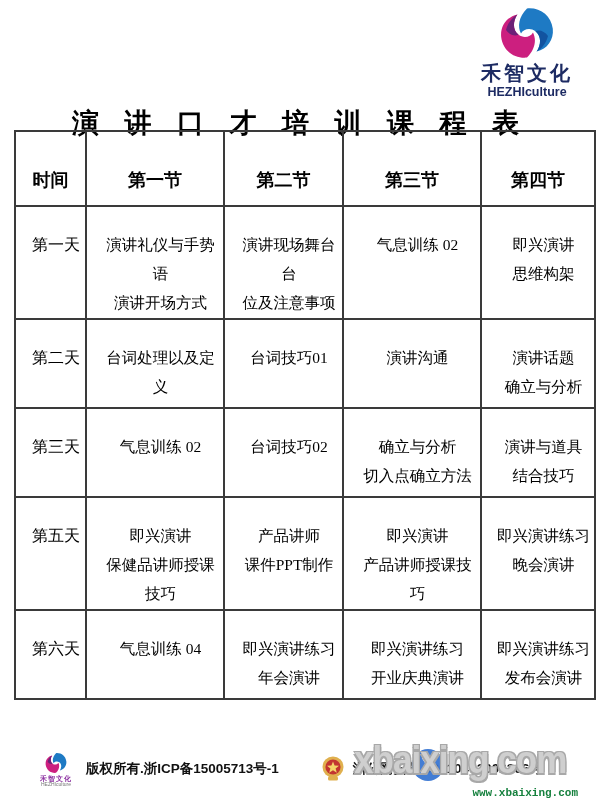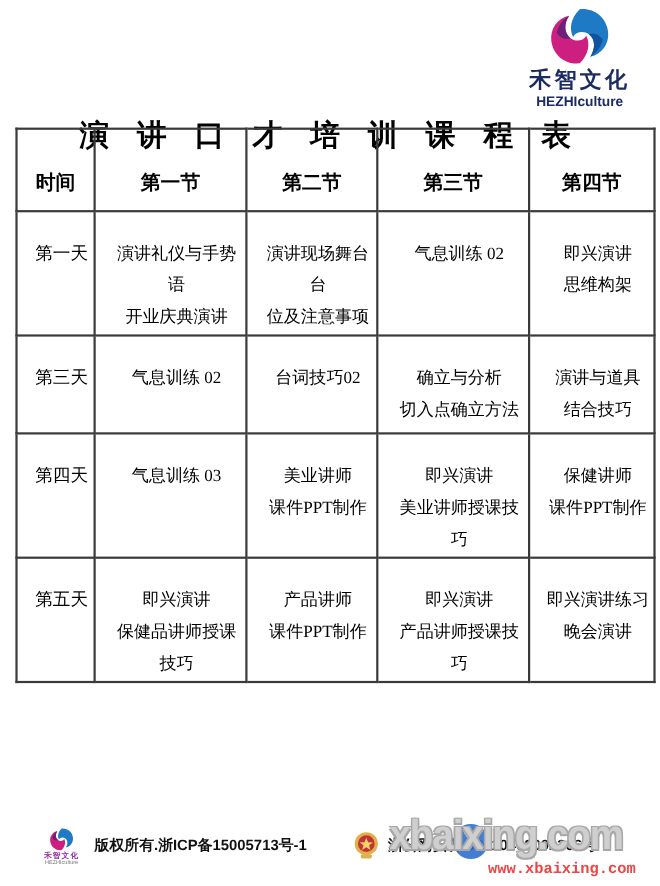--- a/index.html
+++ b/index.html
@@ -32,21 +32,21 @@
   .title-wrap { padding-top:78px; }
   .page-title {
     text-align:center;
     font-family:"Liberation Sans","DejaVu Sans",sans-serif;
     font-weight:bold; font-size:27px; letter-spacing:9px;
     color:#000; white-space:nowrap;margin-top:27px;
   }
 
   
   table.schedule {
-    position:absolute; left:14px; top:116px;
+    position:absolute; left:14px; top:130px;
     border-collapse:collapse; table-layout:fixed;
   }
   .schedule th, .schedule td {
     border:2px solid #3a3a3a;
     text-align:center;
     box-sizing:border-box;
     overflow:hidden;
   }
   .schedule th {
     height:75px; vertical-align:bottom; padding-bottom:13px;
@@ -111,21 +111,21 @@
     font-weight:bold; font-size:38px; letter-spacing:-1px;
     transform:scaleX(0.92); transform-origin:left center;
     color:rgba(255,255,255,0.45);
     text-shadow:-1.5px -1.5px 0 #a8a8a8, 1.5px -1.5px 0 #a8a8a8,
                 -1.5px  1.5px 0 #a8a8a8, 1.5px  1.5px 0 #a8a8a8;
     white-space:nowrap;
   }
   .wm-url {
     position:absolute; right:26px; bottom:0;
     font-family:"Liberation Mono","DejaVu Sans Mono",monospace;
-    font-size:14px; font-weight:bold; color:#ef4444; white-space:nowrap;
+    font-size:11px; font-weight:bold; color:#15803d; white-space:nowrap;
   }
 </style>
 </head>
 <body>
 
 <div class="brand">
   <span>
     <svg viewBox="0 0 100 90" aria-hidden="true">
       <path d="M50 4 C72 2 90 16 93 38 C95 56 84 72 66 76 C74 64 74 50 64 42 C56 36 44 38 40 46 C34 34 36 18 50 4 Z" fill="#1e7ac4"></path>
       <path d="M66 76 C74 64 74 50 64 42 C71 39 79 42 85 50 C82 62 75 71 66 76 Z" fill="#1253a0"></path>
@@ -155,56 +155,64 @@
       <th>第一节</th>
       <th>第二节</th>
       <th>第三节</th>
       <th>第四节</th>
     </tr>
   </thead>
   <tbody>
     <tr>
       <td class="day">第一天</td>
       <td>演讲礼仪与手势语
-开业庆典演讲</td>
+演讲开场方式</td>
       <td>演讲现场舞台台
 位及注意事项</td>
       <td>气息训练 02</td>
       <td>即兴演讲
 思维构架</td>
+    </tr>
+    <tr>
+      <td class="day">第二天</td>
+      <td>台词处理以及定义</td>
+      <td>台词技巧01</td>
+      <td>演讲沟通</td>
+      <td>演讲话题
+确立与分析</td>
     </tr>
     <tr>
       <td class="day">第三天</td>
       <td>气息训练 02</td>
       <td>台词技巧02</td>
       <td>确立与分析
 切入点确立方法</td>
       <td>演讲与道具
 结合技巧</td>
     </tr>
     <tr>
-      <td class="day">第四天</td>
-      <td>气息训练 03</td>
-      <td>美业讲师
-课件PPT制作</td>
-      <td>即兴演讲
-美业讲师授课技巧</td>
-      <td>保健讲师
-课件PPT制作</td>
-    </tr>
-    <tr>
       <td class="day">第五天</td>
       <td>即兴演讲
 保健品讲师授课技巧</td>
       <td>产品讲师
 课件PPT制作</td>
       <td>即兴演讲
 产品讲师授课技巧</td>
       <td>即兴演讲练习
 晚会演讲</td>
+    </tr>
+    <tr>
+      <td class="day">第六天</td>
+      <td>气息训练 04</td>
+      <td>即兴演讲练习
+年会演讲</td>
+      <td>即兴演讲练习
+开业庆典演讲</td>
+      <td>即兴演讲练习
+发布会演讲</td>
     </tr>
   </tbody>
 </table>
 
 <div class="footer">
   <div class="footer-logo">
     <span>
       <svg viewBox="0 0 100 90" aria-hidden="true">
         <path d="M50 4 C72 2 90 16 93 38 C95 56 84 72 66 76 C74 64 74 50 64 42 C56 36 44 38 40 46 C34 34 36 18 50 4 Z" fill="#1e7ac4"></path>
         <path d="M50 86 C28 88 10 74 7 52 C5 34 16 18 34 14 C26 26 26 40 36 48 C44 54 56 52 60 44 C66 56 64 72 50 86 Z" fill="#cc1f7f"></path>

